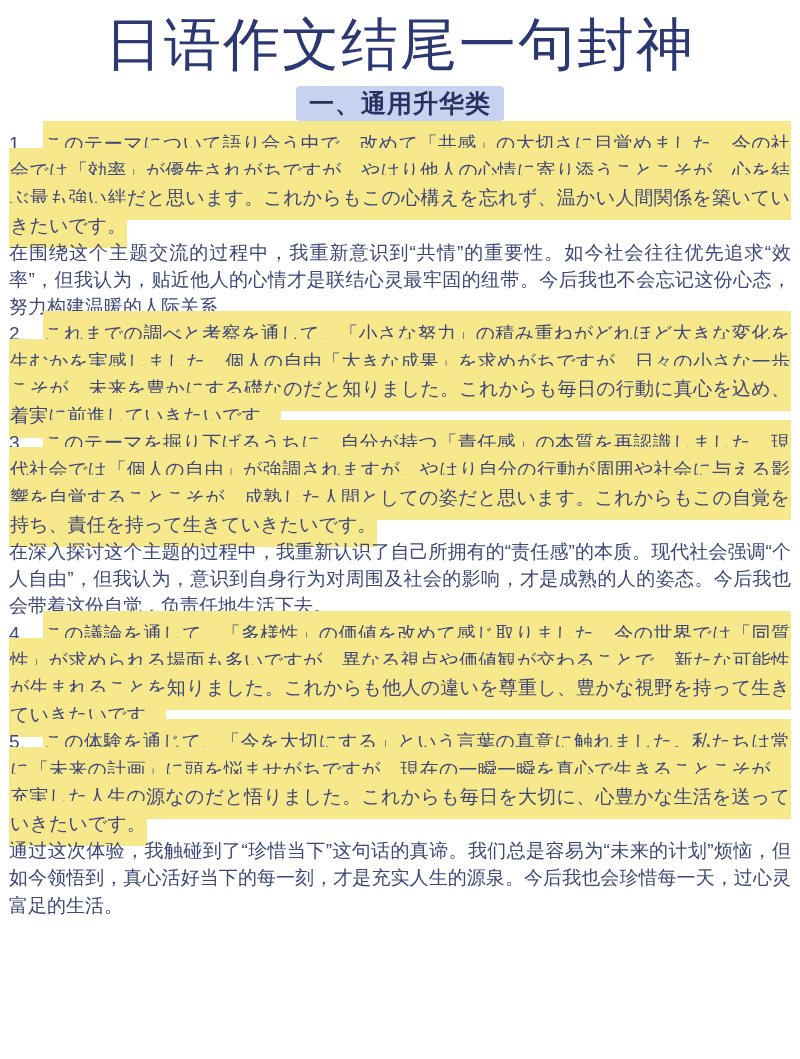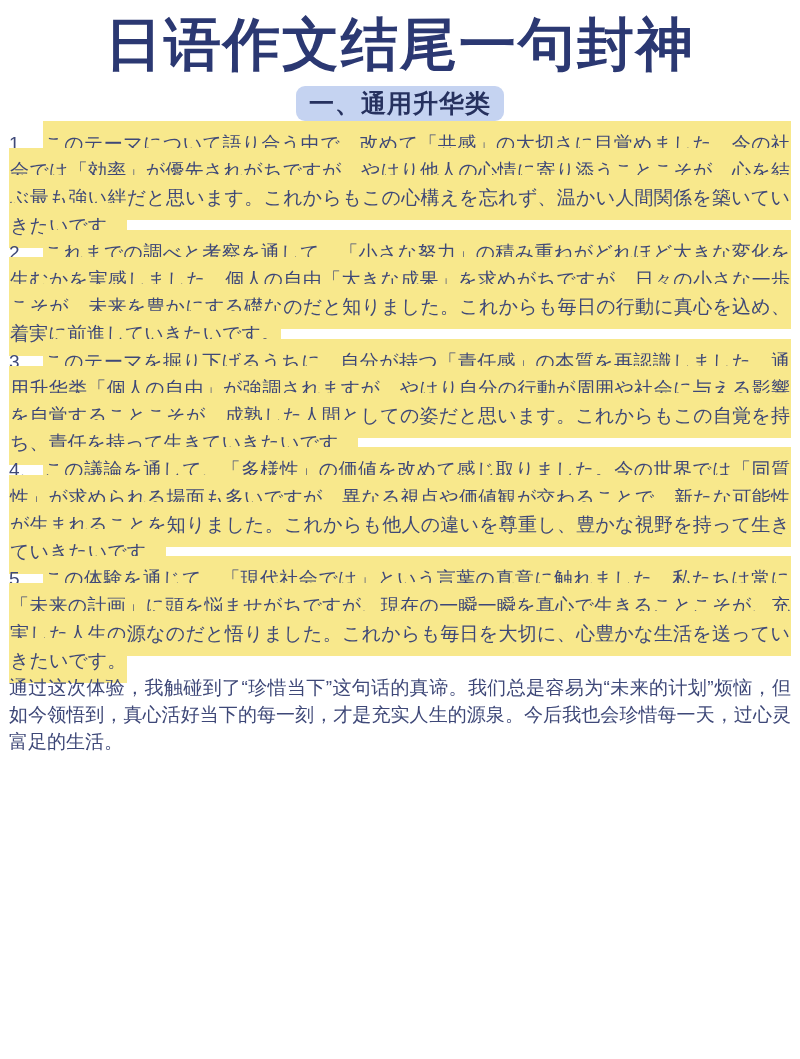--- a/index.html
+++ b/index.html
@@ -16,37 +16,37 @@
   .page {
     width: 800px;
     height: 1059px;
     background: #ffffff;
   }
   .title {
     margin: 6px 0 0 0;
     text-align: center;
     font-size: 57px;
     line-height: 76px;
-    font-weight: 700;
+    font-weight: 400;
     letter-spacing: 2px;
     color: #2b3872;
   }
   .section-row {
     text-align: center;
     margin: 4px 0 9px 0;
   }
   .pill {
     display: inline-block;
     background: #c5d3f1;
     color: #26315e;
     font-size: 25px;
     font-weight: 700;
     line-height: 30px;
     padding: 2px 13px 3px 13px;
-    border-radius: 9px;
+    border-radius: 4px;
     letter-spacing: 1px;
   }
   .content {
     padding: 0 9px;
     color: #3e4878;
     font-size: 19px;
     line-height: 27.2px;
     text-align: justify;
   }
   .para {
@@ -70,25 +70,27 @@
 
   <h1 class="title">日语作文结尾一句封神</h1>
 
   <div class="section-row">
     <span class="pill">一、通用升华类</span>
   </div>
 
   <div class="content">
 
     <p class="para"><span class="num">1、</span><span class="hl">このテーマについて語り合う中で、改めて「共感」の大切さに目覚めました。今の社会では「効率」が優先されがちですが、やはり他人の心情に寄り添うことこそが、心を結ぶ最も強い絆だと思います。これからもこの心構えを忘れず、温かい人間関係を築いていきたいです。</span></p>
+    <p class="para">在围绕这个主题交流的过程中，我重新意识到“共情”的重要性。如今社会往往优先追求“效率”，但我认为，贴近他人的心情才是联结心灵最牢固的纽带。今后我也不会忘记这份心态，努力构建温暖的人际关系。</p>
 
     <p class="para"><span class="num">2、</span><span class="hl">これまでの調べと考察を通して、「小さな努力」の積み重ねがどれほど大きな変化を生むかを実感しました。個人の自由「大きな成果」を求めがちですが、日々の小さな一歩こそが、未来を豊かにする礎なのだと知りました。これからも毎日の行動に真心を込め、着実に前進していきたいです。</span></p>
 
-    <p class="para"><span class="num">3、</span><span class="hl">このテーマを掘り下げるうちに、自分が持つ「責任感」の本質を再認識しました。通用升华类「個人の自由」が強調されますが、やはり自分の行動が周囲や社会に与える影響を自覚することこそが、成熟した人間としての姿だと思います。これからもこの自覚を持ち、責任を持って生きていきたいです。</span></p>
+    <p class="para"><span class="num">3、</span><span class="hl">このテーマを掘り下げるうちに、自分が持つ「責任感」の本質を再認識しました。現代社会では「個人の自由」が強調されますが、やはり自分の行動が周囲や社会に与える影響を自覚することこそが、成熟した人間としての姿だと思います。これからもこの自覚を持ち、責任を持って生きていきたいです。</span></p>
+    <p class="para">在深入探讨这个主题的过程中，我重新认识了自己所拥有的“责任感”的本质。现代社会强调“个人自由”，但我认为，意识到自身行为对周围及社会的影响，才是成熟的人的姿态。今后我也会带着这份自觉，负责任地生活下去。</p>
 
     <p class="para"><span class="num">4、</span><span class="hl">この議論を通して、「多様性」の価値を改めて感じ取りました。今の世界では「同質性」が求められる場面も多いですが、異なる視点や価値観が交わることで、新たな可能性が生まれることを知りました。これからも他人の違いを尊重し、豊かな視野を持って生きていきたいです。</span></p>
 
-    <p class="para"><span class="num">5、</span><span class="hl">この体験を通じて、「現代社会では」という言葉の真意に触れました。私たちは常に「未来の計画」に頭を悩ませがちですが、現在の一瞬一瞬を真心で生きることこそが、充実した人生の源なのだと悟りました。これからも毎日を大切に、心豊かな生活を送っていきたいです。</span></p>
+    <p class="para"><span class="num">5、</span><span class="hl">この体験を通じて、「今を大切にする」という言葉の真意に触れました。私たちは常に「未来の計画」に頭を悩ませがちですが、現在の一瞬一瞬を真心で生きることこそが、充実した人生の源なのだと悟りました。これからも毎日を大切に、心豊かな生活を送っていきたいです。</span></p>
     <p class="para">通过这次体验，我触碰到了“珍惜当下”这句话的真谛。我们总是容易为“未来的计划”烦恼，但如今领悟到，真心活好当下的每一刻，才是充实人生的源泉。今后我也会珍惜每一天，过心灵富足的生活。</p>
 
   </div>
 
 </div>
 
 </body></html>

